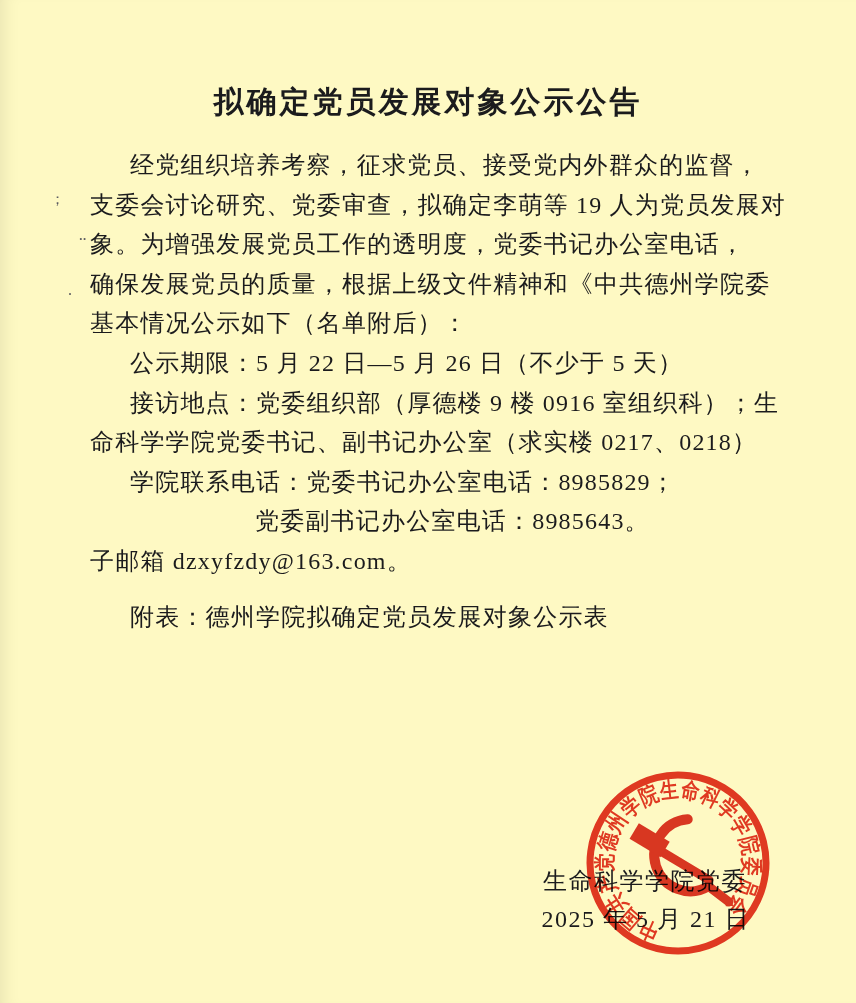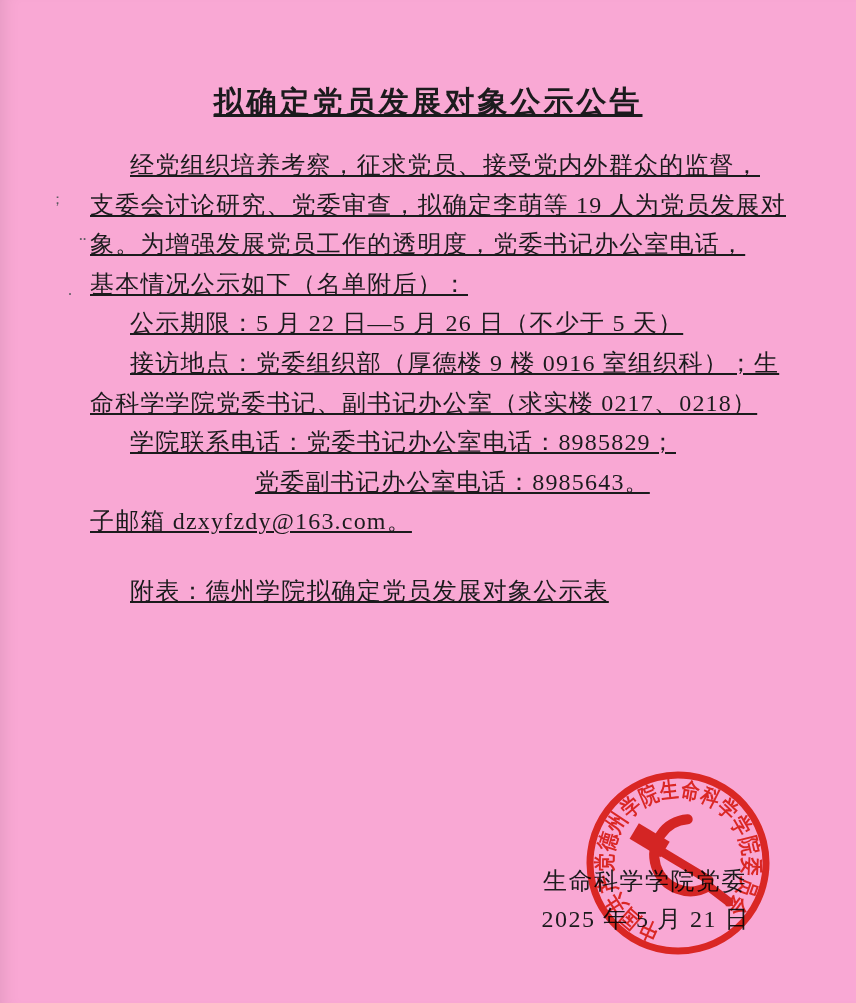--- a/index.html
+++ b/index.html
@@ -1,43 +1,42 @@
 <!DOCTYPE html>
 <html><head>
 <meta charset="utf-8">
 <style>
   html,body{margin:0;padding:0;background:#ffffff;}
   .page{
     position:relative;
     width:856px;height:1003px;
-    background:#f9a8d4;
+    background:#fef9c3;
     color:#1b1b1d;
     font-family:"Liberation Serif","DejaVu Serif",serif;
     overflow:hidden;
     box-shadow:inset 16px 0 18px -14px rgba(0,0,0,0.10);
-    text-decoration:underline;
   }
   .title{
     padding-top:84px;
     text-align:center;
     font-size:30px;
     font-weight:bold;
     letter-spacing:3px;
     line-height:36px;
   }
   .body-block{
     margin:26px 40px 0 90px;
     font-size:24px;
     letter-spacing:1.2px;
     white-space:nowrap;
   }
   .line{height:39.6px;line-height:39.6px;}
   .ind2{text-indent:40px;}
   .ind7{text-indent:165px;}
-  .attachment{margin-top:30px;}
+  .attachment{margin-top:16px;}
   .signature{
     position:absolute;
     top:862px;right:96px;
     width:230px;
     text-align:center;
     font-size:24px;
     letter-spacing:1.5px;
     line-height:38px;
     z-index:2;
   }
@@ -62,20 +61,21 @@
 <body>
 
 <div class="page">
 
   <div class="title">拟确定党员发展对象公示公告</div>
 
   <div class="body-block">
     <div class="line ind2">经党组织培养考察，征求党员、接受党内外群众的监督，</div>
     <div class="line">支委会讨论研究、党委审查，拟确定李萌等 19 人为党员发展对</div>
     <div class="line">象。为增强发展党员工作的透明度，党委书记办公室电话，</div>
+    <div class="line">确保发展党员的质量，根据上级文件精神和《中共德州学院委</div>
     <div class="line">基本情况公示如下（名单附后）：</div>
     <div class="line ind2">公示期限：5 月 22 日—5 月 26 日（不少于 5 天）</div>
     <div class="line ind2">接访地点：党委组织部（厚德楼 9 楼 0916 室组织科）；生</div>
     <div class="line">命科学学院党委书记、副书记办公室（求实楼 0217、0218）</div>
     <div class="line ind2">学院联系电话：党委书记办公室电话：8985829；</div>
     <div class="line ind7">党委副书记办公室电话：8985643。</div>
     <div class="line">子邮箱 dzxyfzdy@163.com。</div>
     <div class="line ind2 attachment">附表：德州学院拟确定党员发展对象公示表</div>
   </div>
 

